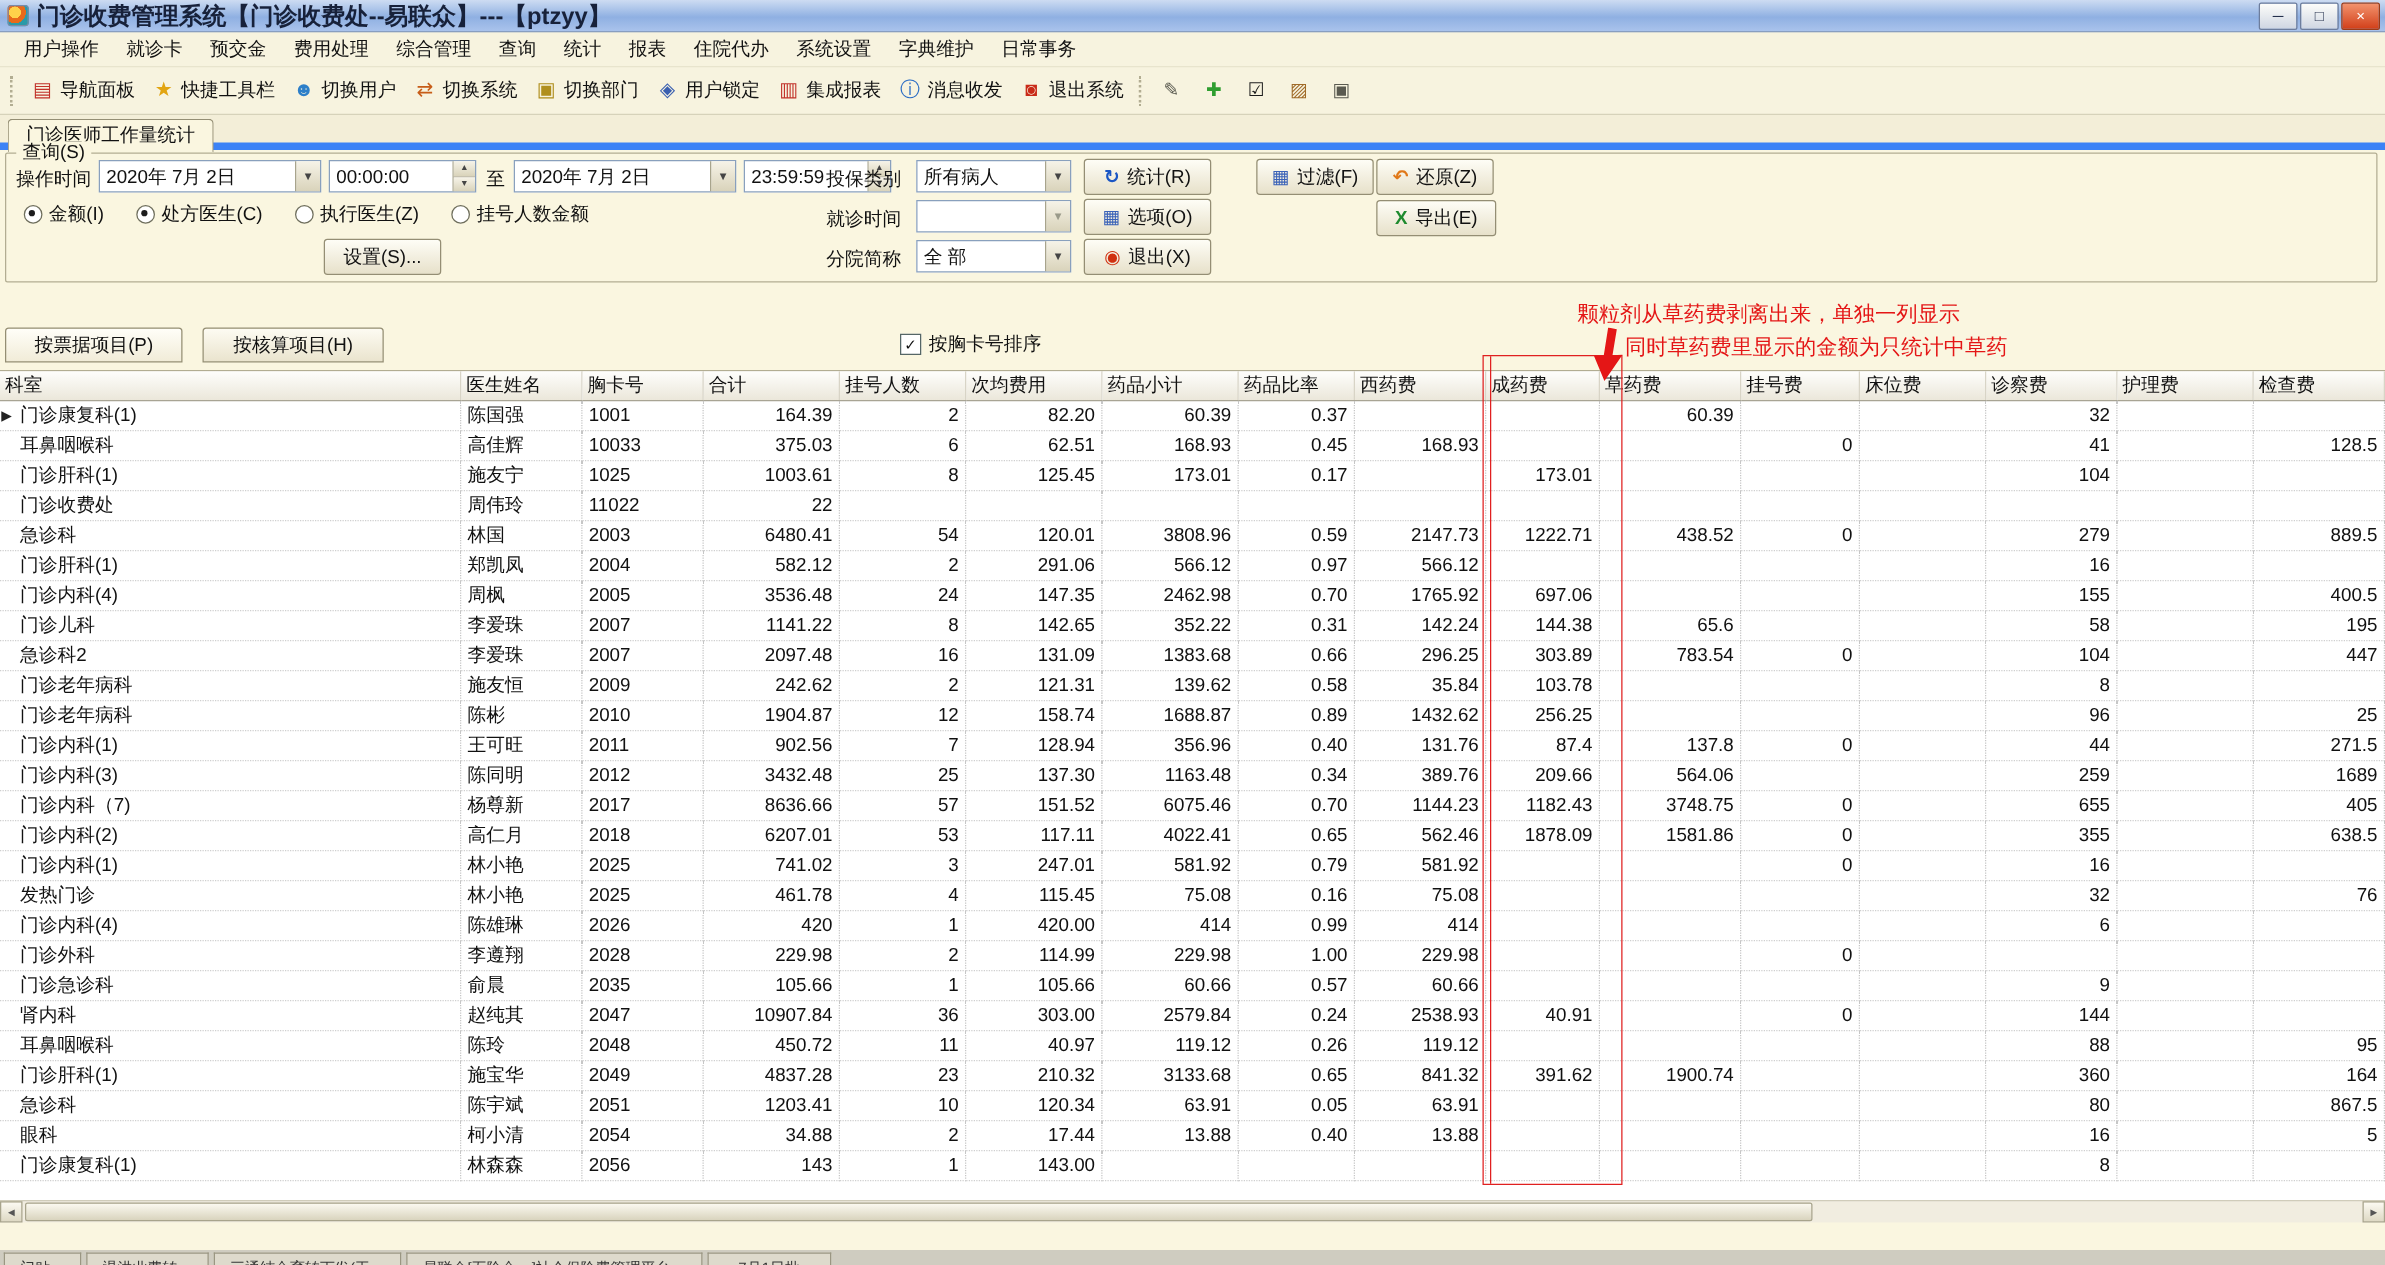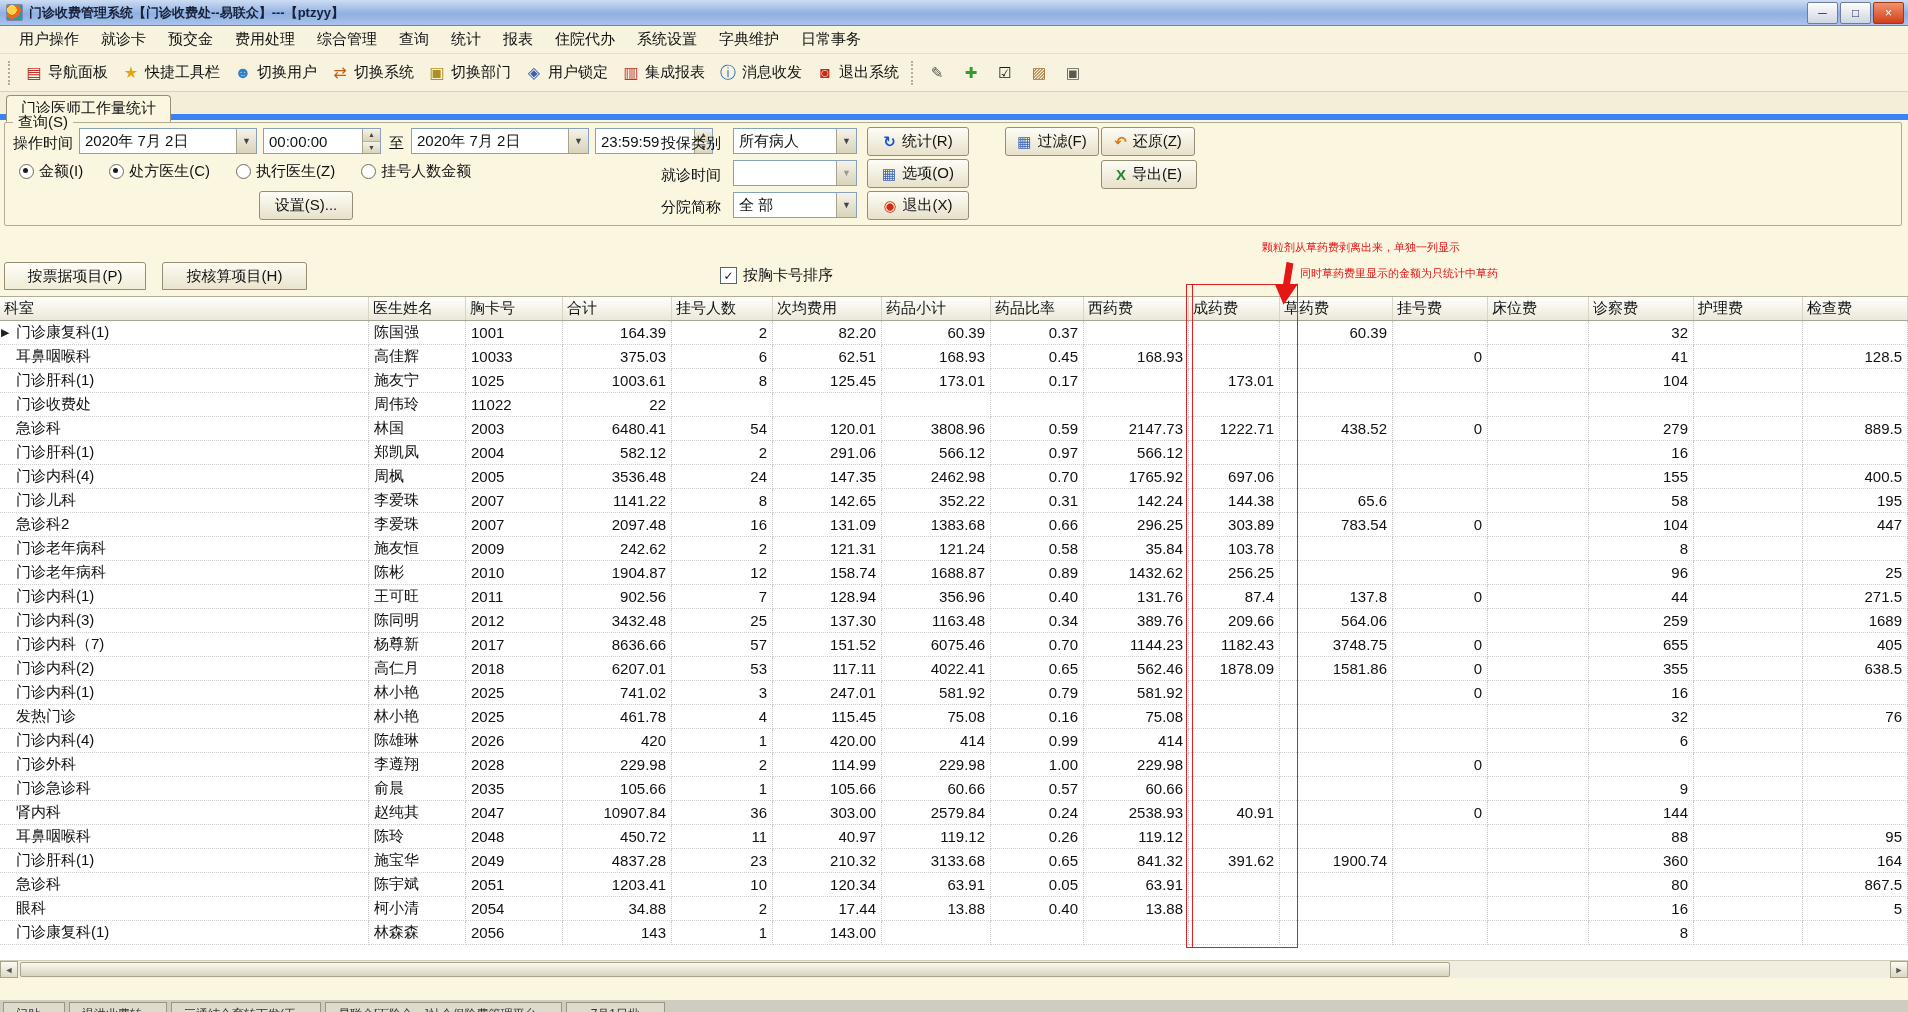--- a/index.html
+++ b/index.html
@@ -7,21 +7,21 @@
           font-family:"Liberation Sans","DejaVu Sans",sans-serif;font-size:15px;color:#111;}
 
   
   .titlebar{position:absolute;left:0;top:0;width:1908px;height:26px;
             background:linear-gradient(#cddcf2,#8fb0e2 55%,#aac3ec);
             display:flex;align-items:center;padding:0 4px;box-sizing:border-box;
             border-bottom:1px solid #6a85b5;}
   .app-icon{width:17px;height:17px;margin:0 6px 0 2px;border-radius:3px;flex:none;
             background:radial-gradient(circle at 35% 35%, #ffd24a 0 30%, #e86a1a 31% 55%, #2a9aa8 56% 100%);
             box-shadow:0 0 0 1px #7a8aa8 inset;}
-  .title-text{font-weight:bold;font-size:13px;color:#17213a;white-space:nowrap;}
+  .title-text{font-weight:bold;font-size:19px;color:#17213a;white-space:nowrap;}
   .win-btns{margin-left:auto;display:flex;gap:2px;}
   .win-btn{width:29px;height:20px;display:flex;align-items:center;justify-content:center;
            font-size:12px;border:1px solid #6d7d9c;border-radius:2px;
            background:linear-gradient(#fdfdfa,#cfd6e2);color:#24304c;}
   .win-btn.close{background:linear-gradient(#f2926d,#d2401a);color:#fff;border-color:#9c3a16;}
 
   
   .menubar{position:absolute;left:0;top:26px;width:1908px;height:28px;background:#f7f3df;
            display:flex;align-items:center;padding-left:8px;box-sizing:border-box;
            border-bottom:1px solid #e3dfc8;}
@@ -99,21 +99,21 @@
   .grid th{height:23px;background:linear-gradient(#fefefc,#ebe7da);border-right:1px solid #d8d4c6;
            border-bottom:1px solid #a8a494;font-weight:normal;text-align:left;padding:0 4px;
            font-size:15px;white-space:nowrap;overflow:hidden;}
   .grid td{height:23px;border-right:1px dotted #c6c6c6;border-bottom:1px dotted #cfcfcf;padding:0 5px;
            font-size:15px;white-space:nowrap;overflow:hidden;position:relative;}
   .grid td.num{text-align:right;}
   .grid td:first-child{padding-left:16px;}
   tr.current td:first-child::before{content:"▶";position:absolute;left:1px;top:5px;font-size:11px;color:#222;}
 
   
-  .ann{position:absolute;color:#e41616;font-size:11px;white-space:nowrap;z-index:6;}
+  .ann{position:absolute;color:#e41616;font-size:17px;white-space:nowrap;z-index:6;}
   .redbox{position:absolute;left:1186px;top:284px;width:112px;height:664px;border:1px solid #e02020;
           z-index:5;pointer-events:none;box-sizing:border-box;}
   .redbox::before{content:"";position:absolute;left:5px;top:0;bottom:0;border-left:1px solid #e02020;}
   .redarrow{position:absolute;left:1272px;top:262px;z-index:6;}
 
   
   .hscroll{position:absolute;left:0;top:960px;width:1908px;height:18px;background:#f1ede0;
            border-top:1px solid #d0ccba;box-sizing:border-box;}
   .scroll-btn{position:absolute;top:0;width:18px;height:17px;background:linear-gradient(#fcfaf2,#ded9c4);
               border:1px solid #a8a48c;font-size:9px;display:flex;align-items:center;justify-content:center;
@@ -525,21 +525,21 @@
             <td class="num" data-name="cell-检查费">447</td>
             <td class="num" data-name="cell-化验费">127.8</td>
           </tr>
           <tr data-name="table-row">
             <td data-name="cell-科室">门诊老年病科</td>
             <td data-name="cell-医生姓名">施友恒</td>
             <td data-name="cell-胸卡号">2009</td>
             <td class="num" data-name="cell-合计">242.62</td>
             <td class="num" data-name="cell-挂号人数">2</td>
             <td class="num" data-name="cell-次均费用">121.31</td>
-            <td class="num" data-name="cell-药品小计">121.24</td>
+            <td class="num" data-name="cell-药品小计">139.62</td>
             <td class="num" data-name="cell-药品比率">0.58</td>
             <td class="num" data-name="cell-西药费">35.84</td>
             <td class="num" data-name="cell-成药费">103.78</td>
             <td class="num" data-name="cell-草药费"></td>
             <td class="num" data-name="cell-挂号费"></td>
             <td class="num" data-name="cell-床位费"></td>
             <td class="num" data-name="cell-诊察费">8</td>
             <td class="num" data-name="cell-护理费"></td>
             <td class="num" data-name="cell-检查费"></td>
             <td class="num" data-name="cell-化验费">95</td>

